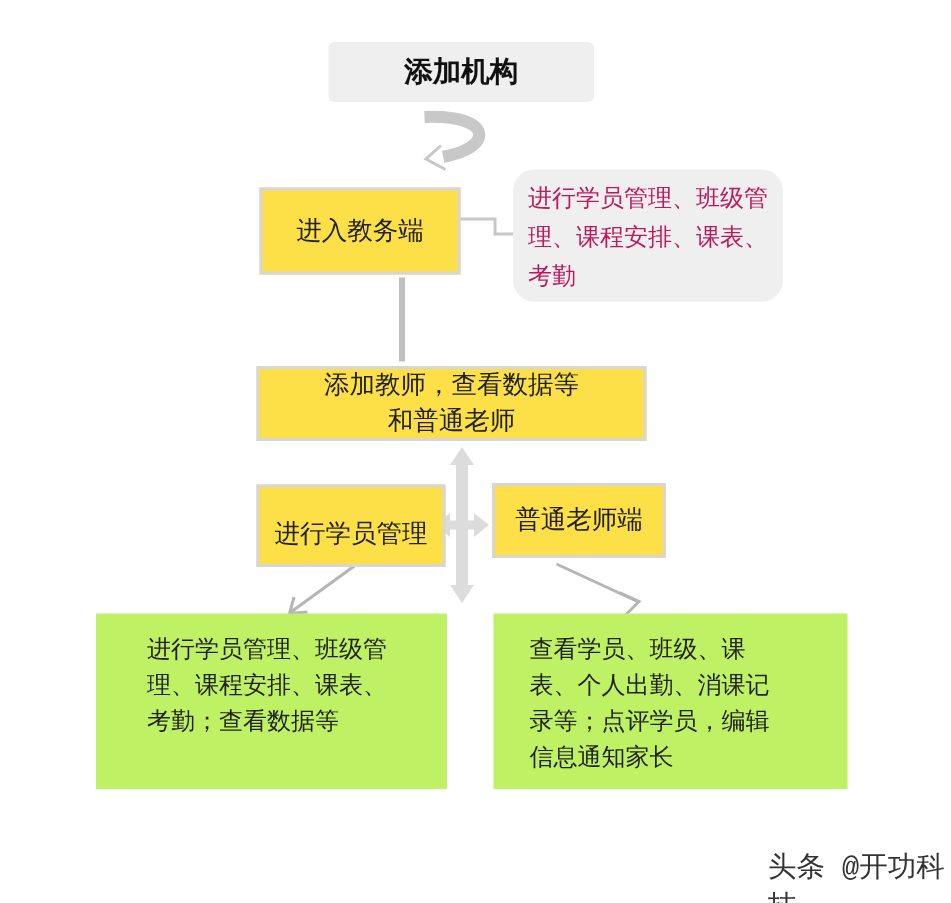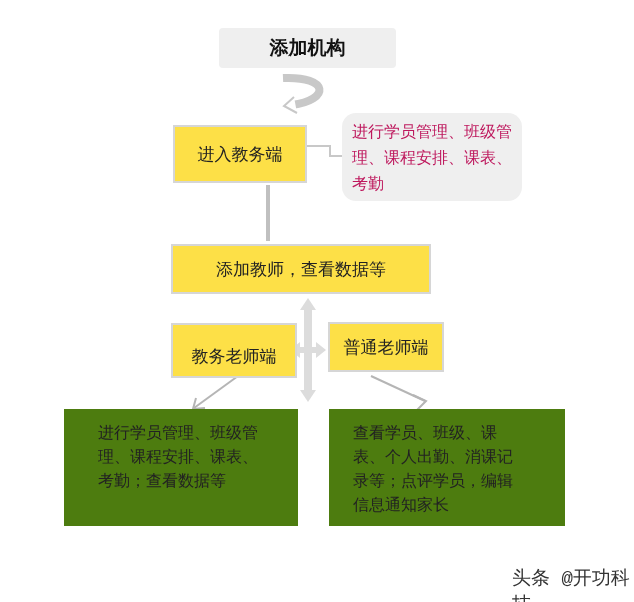--- a/index.html
+++ b/index.html
@@ -21,21 +21,21 @@
       display: flex; align-items: center; justify-content: center;
       font-size: 16px; line-height: 24px; text-align: center; color: #222;
     }
     .bubble {
       left: 342px; top: 113px; width: 180px; height: 88px;
       background: #efefef; border-radius: 14px;
       padding: 6px 8px 6px 10px;
       font-size: 16px; line-height: 26px; color: #be185d;
     }
     .filled {
-      background: #4d7c0f;
+      background: #bef264;
       font-size: 16px; line-height: 24px; color: #222;
       padding: 12px 14px 0 34px;
     }
     svg.conn { position: absolute; left: 0; top: 0; }
     .watermark {
       position: absolute; left: 512px; top: 565px;
       font-family: Liberation Mono, monospace; font-size: 19px; color: #333;
       text-shadow: 0 0 1px #fff;
     }
   </style>
@@ -79,24 +79,25 @@
 <div class="node outlined" style="left:173px; top:125px; width:134px; height:58px; font-size:17px;">
   <span>进入教务端</span>
 </div>
 
 <div class="node bubble">
   <span>进行学员管理、班级管理、课程安排、课表、考勤</span>
 </div>
 
 <div class="node outlined" style="left:171px; top:244px; width:260px; height:50px; flex-direction:column; font-size:17px;">
   <span>添加教师，查看数据等</span>
+  <span>和普通老师</span>
 </div>
 
 <div class="node outlined" style="left:171px; top:323px; width:126px; height:55px; align-items:flex-end; padding-bottom:8px; font-size:17px;">
-  <span>教务老师端</span>
+  <span>进行学员管理</span>
 </div>
 
 <div class="node outlined" style="left:328px; top:322px; width:116px; height:50px; font-size:17px;">
   <span>普通老师端</span>
 </div>
 
 <div class="node filled" style="left:64px; top:409px; width:234px; height:117px; padding-right:36px;">
   <span>进行学员管理、班级管理、课程安排、课表、考勤；查看数据等</span>
 </div>
 

